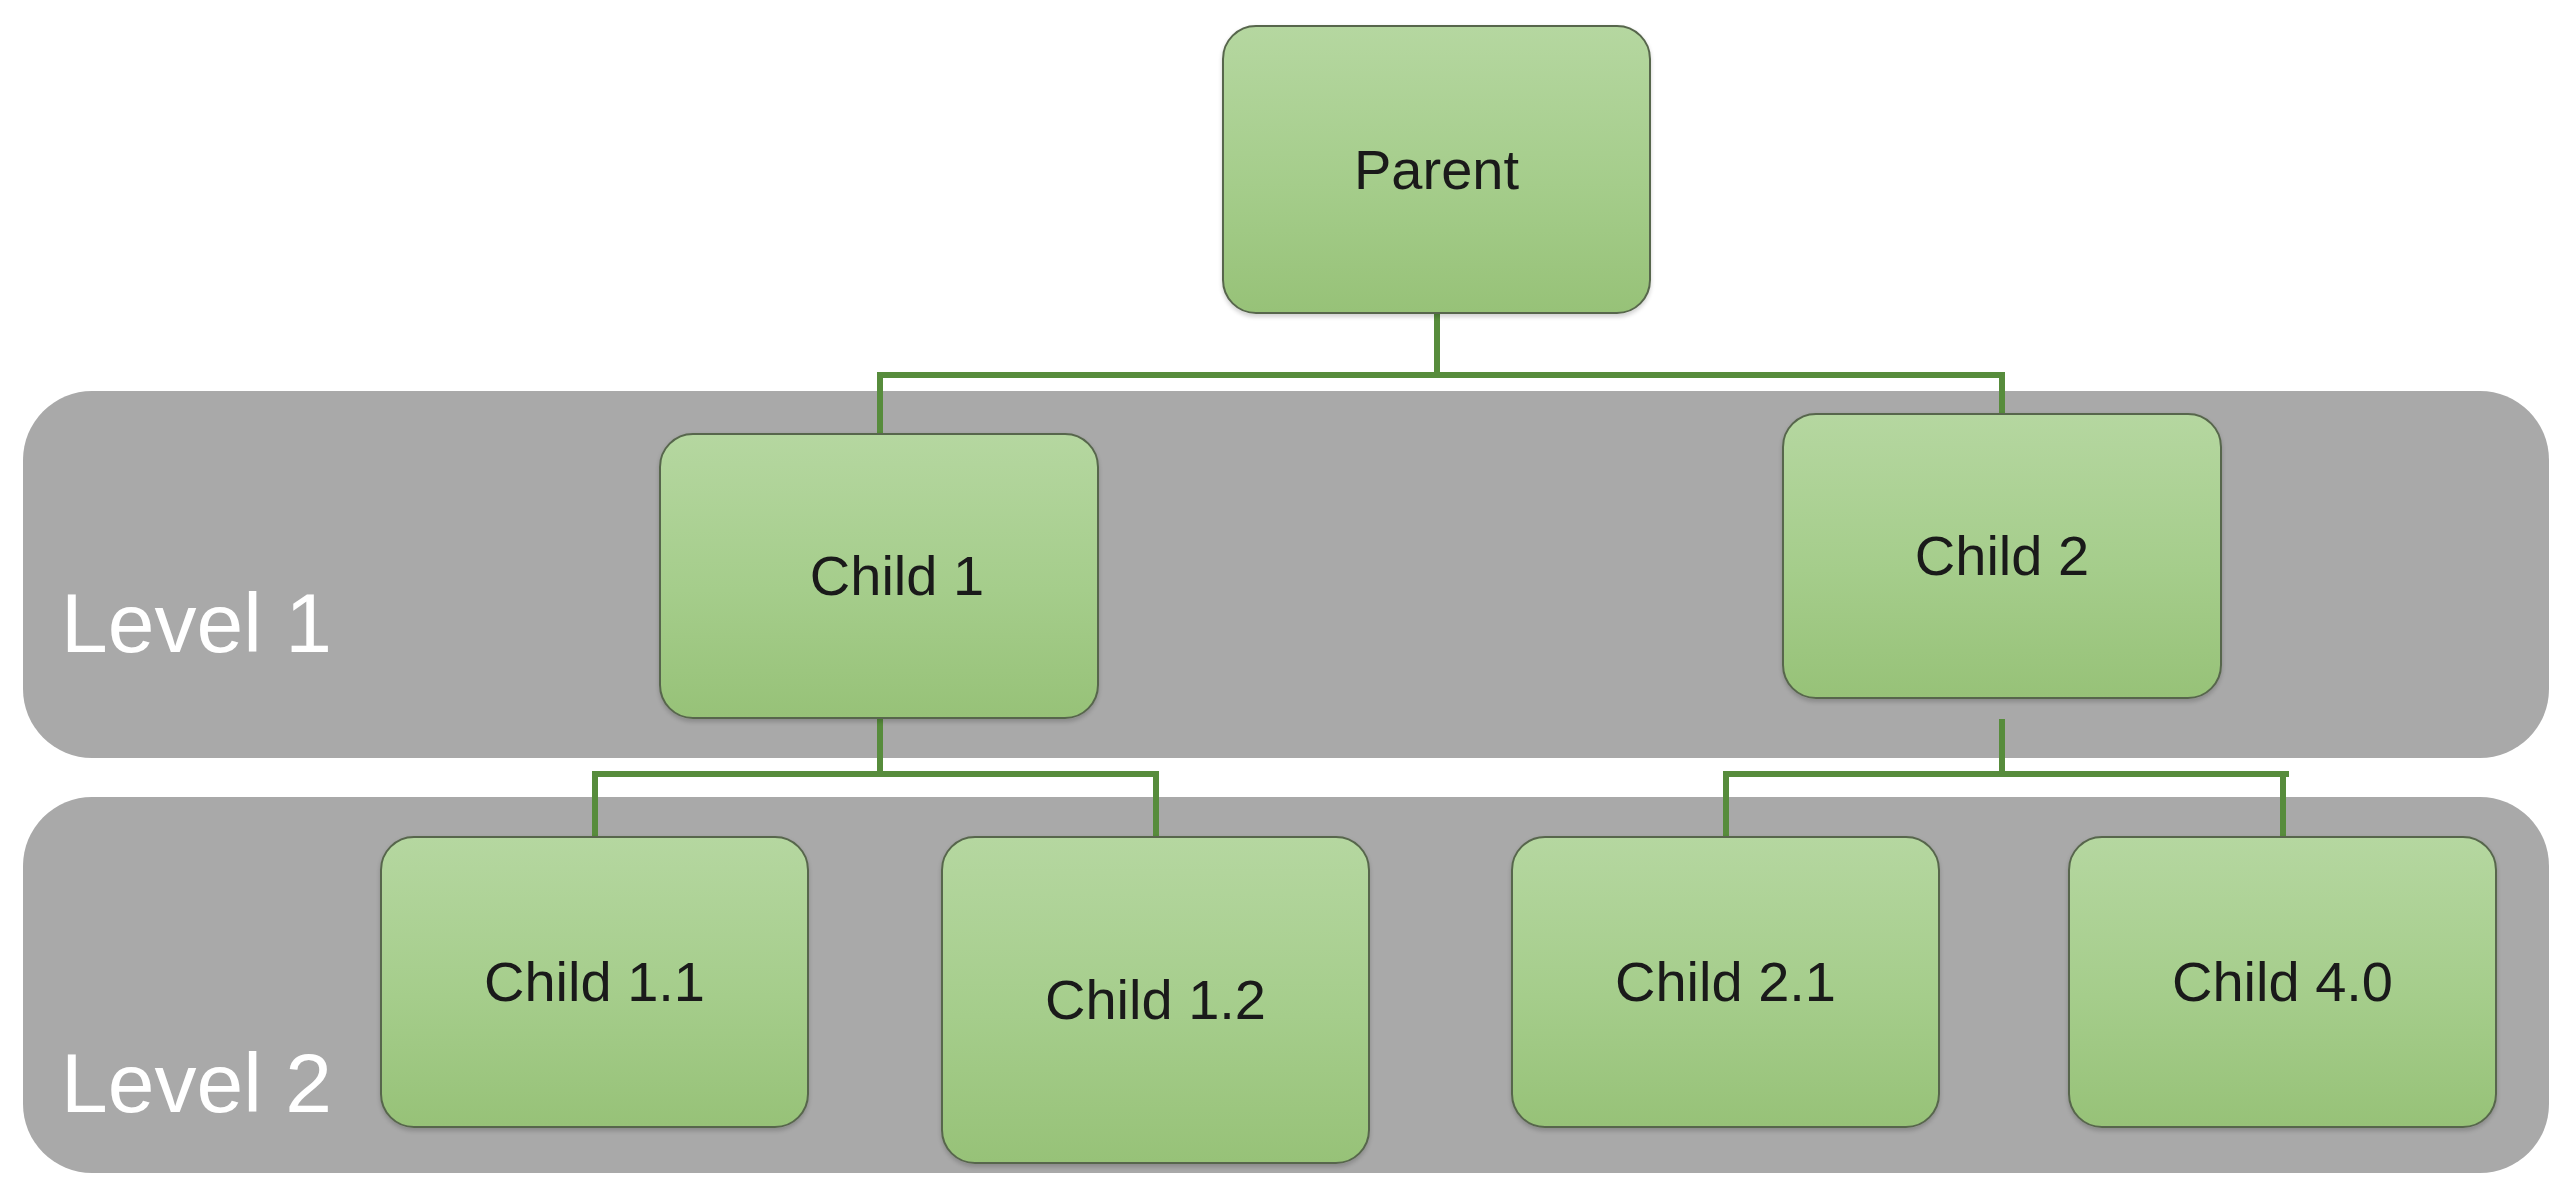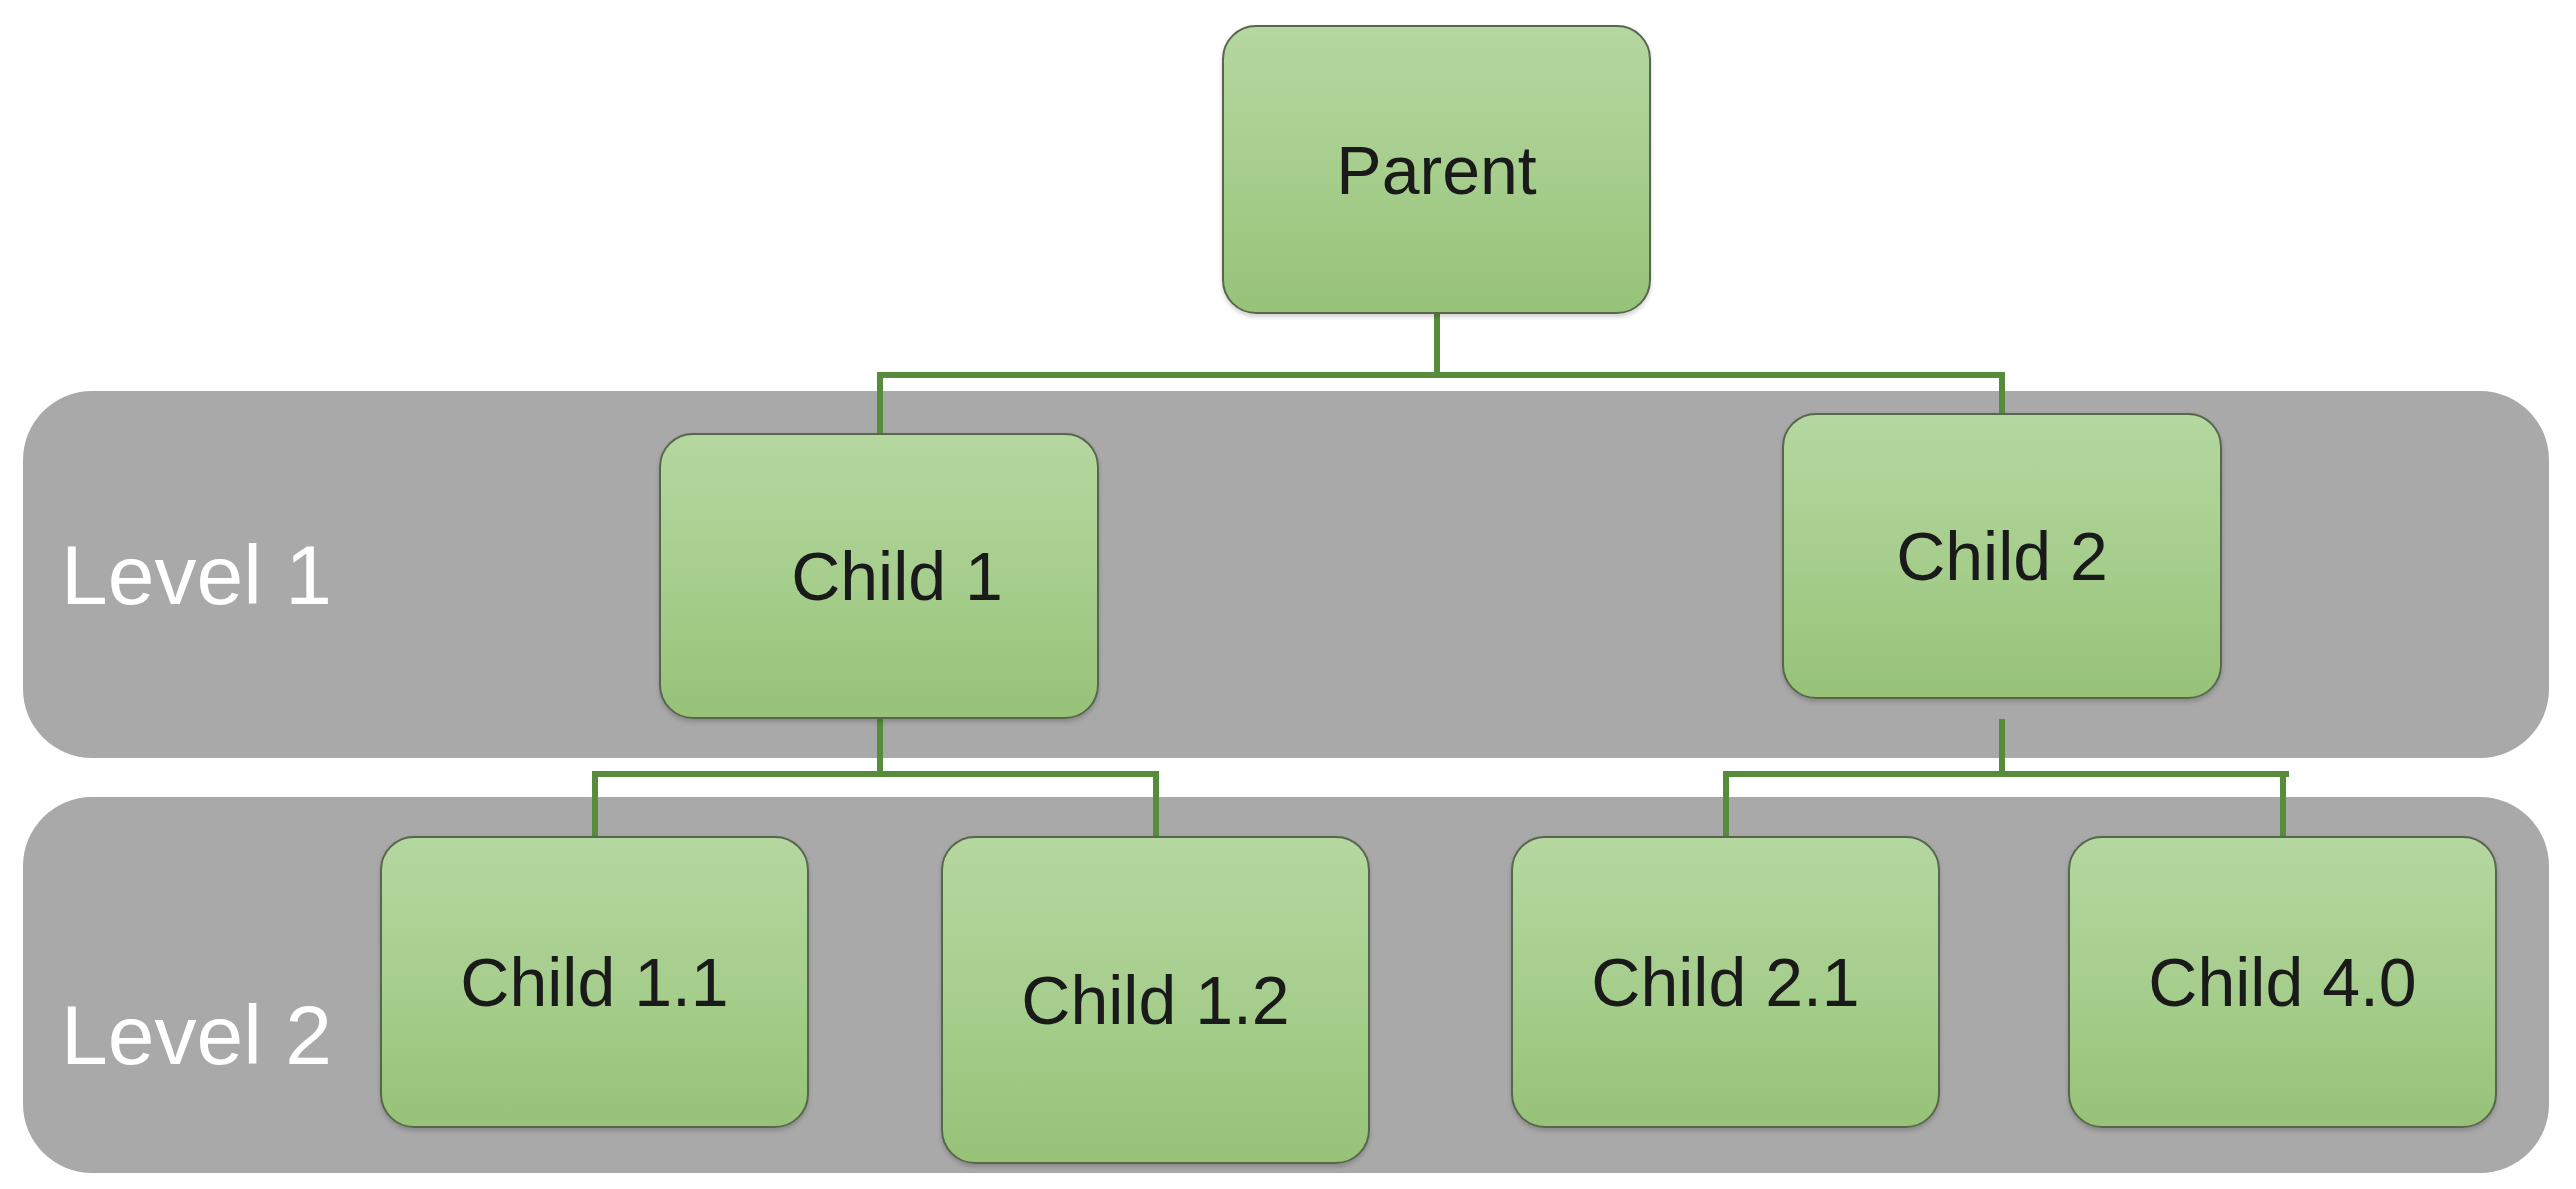--- a/index.html
+++ b/index.html
@@ -24,40 +24,41 @@
   .band-label {
     position: absolute;
     left: 61px;
     z-index: 4;
     display: flex;
     align-items: center;
     color: #ffffff;
     font-size: 84px;
     line-height: 1;
     white-space: nowrap;
+    margin-top: 48px;
   }
   .band-label-1 { top: 391px;  height: 367px; }
   .band-label-2 { top: 797px; height: 476px; }
   .seg {
     position: absolute;
     background: #578c3c;
     z-index: 2;
   }
   .node {
     position: absolute;
     z-index: 3;
     display: flex;
     align-items: center;
     justify-content: center;
     background: linear-gradient(180deg, #b5d7a0 0%, #a5cd8b 55%, #97c278 100%);
     border: 2.1px solid #57664c;
     border-radius: 34px;
     box-sizing: border-box;
     color: #1a1a1a;
-    font-size: 68px;
+    font-size: 56px;
     line-height: 1;
     white-space: nowrap;
     box-shadow: 0 2.1px 4.1px rgba(0,0,0,0.18);
   }
   .node-parent    { left: 1222px; top: 25px;   width: 429px; height: 289px; }
   .node-child-1   { left: 659px;  top: 433px;  width: 440px; height: 286px; padding-left: 36px; }
   .node-child-2   { left: 1782px; top: 413px;  width: 440px; height: 286px; }
   .node-child-1-1 { left: 380px;  top: 836px; width: 429px; height: 292px; }
   .node-child-1-2 { left: 941px; top: 836px; width: 429px; height: 328px; }
   .node-child-2-1 { left: 1511px; top: 836px; width: 429px; height: 292px; }

